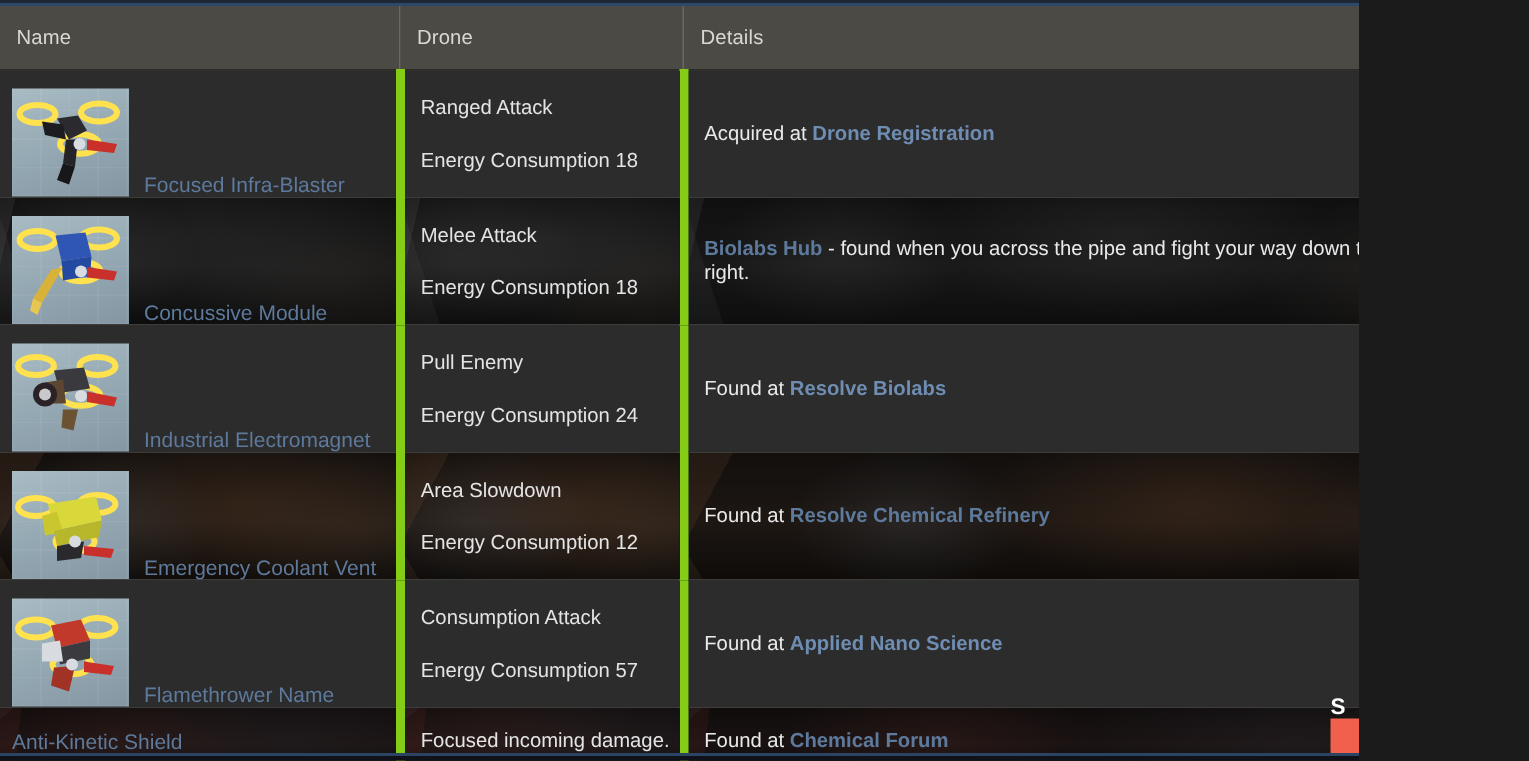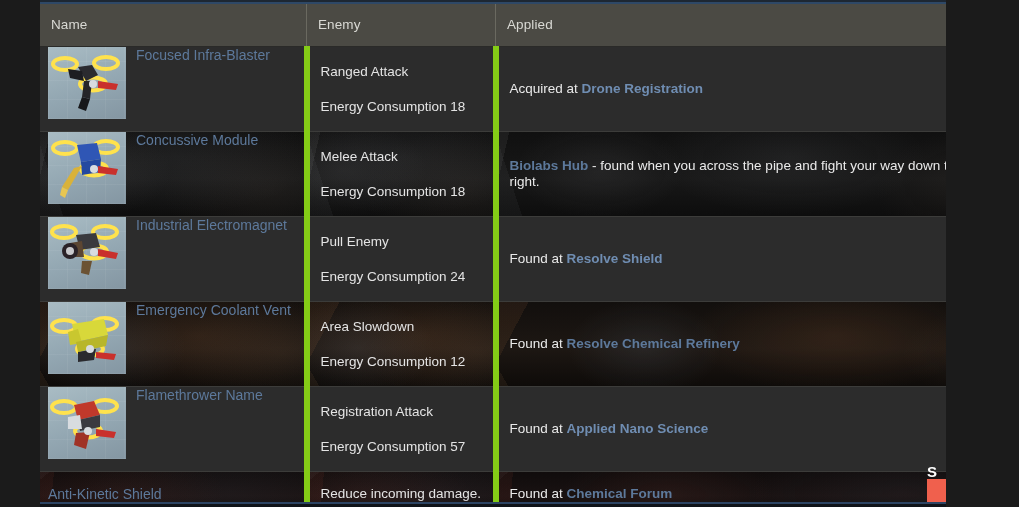--- a/index.html
+++ b/index.html
@@ -7,21 +7,20 @@
     padding: 0;
     background: #1b1b1b;
   }
   #page {
     position: relative;
     width: 906px;
     height: 507px;
     overflow: hidden;
     background: #1f1f1f;
     font-family: "Liberation Sans", sans-serif;
-    margin-left: 40px;
     -webkit-font-smoothing: antialiased;
   }
   .edge-top {
     position: absolute;
     top: 0; left: 0;
     width: 1019px; height: 4px;
     background: linear-gradient(180deg,#13171c 0%,#253murk 100%);
     background: #1d2733;
   }
   .edge-top-line {
@@ -107,21 +106,21 @@
       linear-gradient(96deg,  rgba(160,60,45,0.10) 0 14px, rgba(0,0,0,0) 14px 58px),
       linear-gradient(140deg, rgba(210,210,220,0.045) 0 6px, rgba(0,0,0,0) 6px 40px),
       radial-gradient(ellipse 150px 70px at 30% 50%, rgba(120,60,50,0.14), rgba(0,0,0,0) 70%),
       radial-gradient(ellipse 210px 85px at 72% 45%, rgba(90,95,110,0.10), rgba(0,0,0,0) 72%),
       linear-gradient(180deg,#100c0c 0%,#191212 55%,#0b0909 100%);
   }
 
   
   .name-wrap {
     display: flex;
-    align-items: flex-start;
+    align-items: flex-end;
     height: 84px;
     padding-left: 8px;
     box-sizing: border-box;
   }
   .thumb {
     width: 78px;
     height: 72px;
     flex: 0 0 78px;
     position: relative;
     overflow: hidden;
@@ -201,22 +200,22 @@
 
 <div id="page">
 
   <div class="edge-top"></div>
   <div class="edge-top-line"></div>
 
   <table class="wiki-table">
     <thead>
       <tr>
         <th style="width:255px;">Name</th>
-        <th style="width:177px;">Enemy</th>
-        <th class="last">Applied</th>
+        <th style="width:177px;">Drone</th>
+        <th class="last">Details</th>
       </tr>
     </thead>
     <tbody>
 
       <tr class="row-plain">
         <td>
           <div class="name-wrap">
             <div class="thumb">
               <svg viewBox="0 0 78 72" width="78" height="72" aria-hidden="true">
                 <ellipse cx="17" cy="17" rx="12" ry="6" fill="none" stroke="#ffe24d" stroke-width="4"></ellipse>
@@ -299,21 +298,21 @@
           </div>
         </td>
         <td>
           <div class="stats-wrap">
             <div class="stat-line">Pull Enemy</div>
             <div class="stat-line">Energy Consumption 24</div>
           </div>
         </td>
         <td class="last">
           <div class="details-wrap">
-            <span>Found at </span><a href="#">Resolve Shield</a><span></span>
+            <span>Found at </span><a href="#">Resolve Biolabs</a><span></span>
           </div>
         </td>
       </tr>
 
       <tr class="row-tex">
         <td class="tex-b">
           <div class="name-wrap">
             <div class="thumb">
               <svg viewBox="0 0 78 72" width="78" height="72" aria-hidden="true">
                 <ellipse cx="16" cy="24" rx="12" ry="6" fill="none" stroke="#ffe24d" stroke-width="4"></ellipse>
@@ -357,40 +356,40 @@
                 <path d="M48 42 L68 45 L66 51 L48 49 Z" fill="#c9302c"></path>
                 <path d="M28 46 L42 45 L38 62 L26 58 Z" fill="#a03226"></path>
                 <circle cx="40" cy="44" r="4" fill="#d8dce0"></circle>
               </svg>
             </div>
             <a class="item-link" href="#">Flamethrower Name</a>
           </div>
         </td>
         <td>
           <div class="stats-wrap">
-            <div class="stat-line">Registration Attack</div>
+            <div class="stat-line">Consumption Attack</div>
             <div class="stat-line">Energy Consumption 57</div>
           </div>
         </td>
         <td class="last">
           <div class="details-wrap">
             <span>Found at </span><a href="#">Applied Nano Science</a><span></span>
           </div>
         </td>
       </tr>
 
       <tr class="row-tex row-short">
         <td class="tex-c">
           <div class="name-noicon">
             <a class="item-link" href="#">Anti-Kinetic Shield</a>
           </div>
         </td>
         <td class="tex-c">
           <div class="stats-wrap">
-            <div class="stat-line">Reduce incoming damage.</div>
+            <div class="stat-line">Focused incoming damage.</div>
           </div>
         </td>
         <td class="last tex-c">
           <div class="details-wrap">
             <span>Found at </span><a href="#" class="dim">Chemical Forum</a><span></span>
           </div>
         </td>
       </tr>
 
     </tbody>

